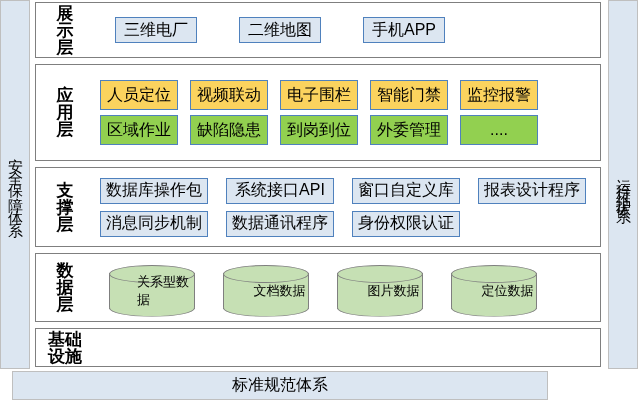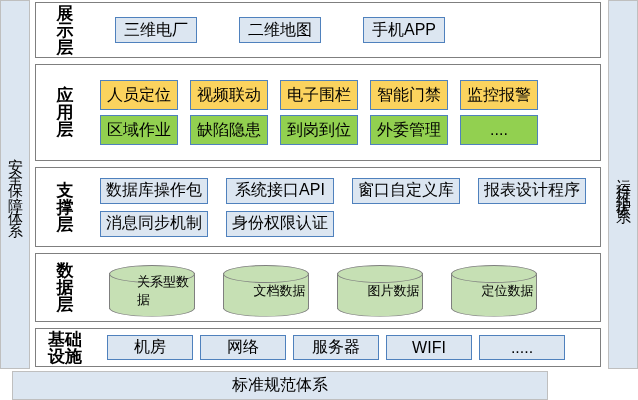--- a/index.html
+++ b/index.html
@@ -166,20 +166,23 @@
           </div>
           <div class="box box-blue">
             <span>报表设计程序</span>
           </div>
         </div>
         <div class="row">
           <div class="box box-blue">
             <span>消息同步机制</span>
           </div>
           <div class="box box-blue">
+            <span>数据通讯程序</span>
+          </div>
+          <div class="box box-blue">
             <span>身份权限认证</span>
           </div>
         </div>
       </div>
   </div>
 
   <div class="layer" data-layer="3">
     <div class="layer-label">
         <div>数</div>
         <div>据</div>
@@ -201,34 +204,15 @@
           </div>
         </div>
       </div>
   </div>
 
   <div class="layer" data-layer="4">
     <div class="layer-label">
         <div>基础</div>
         <div>设施</div>
       </div>
-    <div class="layer-content">
-        <div class="row">
-          <div class="box box-blue">
-            <span>机房</span>
-          </div>
-          <div class="box box-blue">
-            <span>网络</span>
-          </div>
-          <div class="box box-blue">
-            <span>服务器</span>
-          </div>
-          <div class="box box-blue">
-            <span>WIFI</span>
-          </div>
-          <div class="box box-blue">
-            <span>.....</span>
-          </div>
-        </div>
-      </div>
   </div>
 
 </div>
 
 </body></html>

